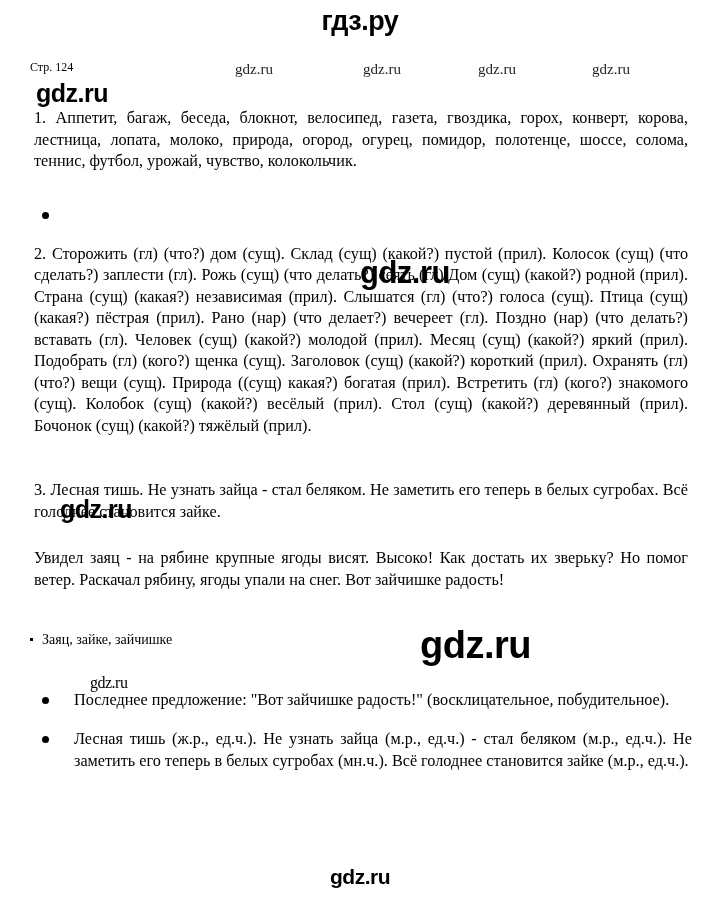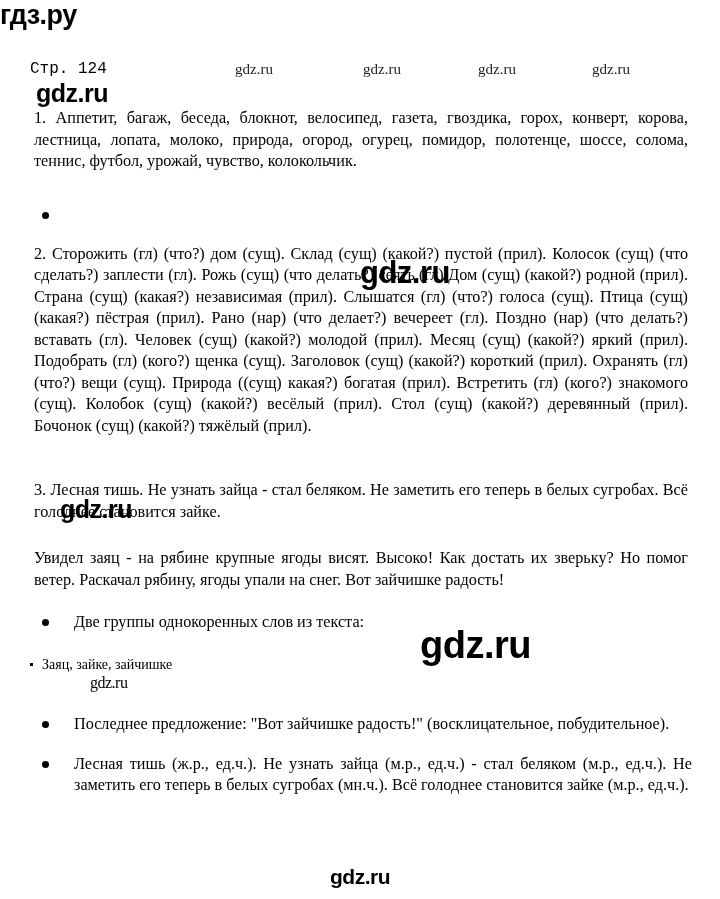--- a/index.html
+++ b/index.html
@@ -32,21 +32,22 @@
     font-family: "Liberation Sans", "DejaVu Sans", sans-serif;
     font-weight: bold;
     color: #000000;
     white-space: nowrap;
     letter-spacing: -0.5px;
     z-index: 4;
     pointer-events: none;
   }
   .wm-head {
     left: 0; right: 0;
-    top: 0;
+    top: 6px;
+    text-align: center;
     font-size: 27px;
   }
   .wm-big   { font-size: 31px; }
   .wm-mid   { font-size: 25px; }
 
   .wm-a { left: 36px;  top: 79px;  }
   .wm-b { left: 360px; top: 255px; }
   .wm-c { left: 60px;  top: 495px; }
   .wm-d { left: 420px; top: 624px; font-size: 38px; }
   .wm-e { left: 90px;  top: 674px; font-family: "Liberation Serif", "DejaVu Serif", serif; font-weight: normal; font-size: 16px; }
@@ -58,22 +59,21 @@
     left: 30px;
     right: 24px;
     top: 60px;
     height: 22px;
     z-index: 2;
   }
   .page-label {
     position: absolute;
     left: 0;
     top: 0;
-    font-size: 16px;
-    font-family: Liberation Mono, monospace;
+    font-size: 12px;
   }
   .hdr-mark {
     position: absolute;
     top: 1px;
     font-size: 15px;
     color: #232323;
   }
   .hm1 { left: 205px; }
   .hm2 { left: 333px; }
   .hm3 { left: 448px; }
@@ -196,26 +196,20 @@
 
     <div>
       <p class="para">3. Лесная тишь. Не узнать зайца - стал беляком. Не заметить его теперь в белых сугробах. Всё голоднее становится зайке.</p>
 
       <div class="gap-md"></div>
 
       <p class="para">Увидел заяц - на рябине крупные ягоды висят. Высоко! Как достать их зверьку? Но помог ветер. Раскачал рябину, ягоды упали на снег. Вот зайчишке радость!</p>
 
       <div class="gap-md"></div>
 
-      <ul class="bullets">
-        <li>
-          <span class="dot"></span>
-          <span>Две группы однокоренных слов из текста:</span>
-        </li>
-      </ul>
 
       <div class="gap-md"></div>
 
       <ul class="sublist">
         <li>
           <span class="sdot"></span>
           <span>Заяц, зайке, зайчишке</span>
         </li>
         <li style="height:22px"></li>
       </ul>

